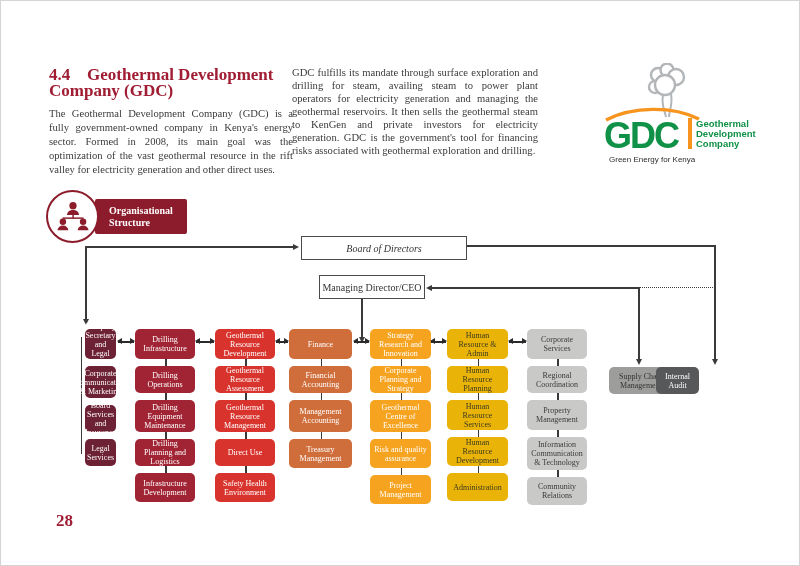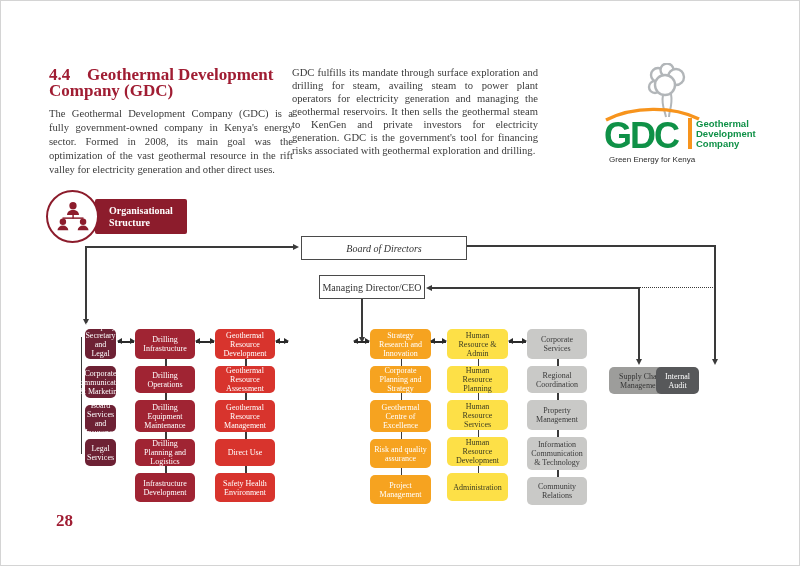--- a/index.html
+++ b/index.html
@@ -42,21 +42,21 @@
   
   .col{position:absolute;top:328px;display:flex;flex-direction:column;gap:7px;z-index:2;}
   .col::before{content:'';position:absolute;left:50%;top:8px;bottom:12px;width:1.6px;background:#3a3a3a;z-index:0;}
   .obox{position:relative;z-index:1;border-radius:5px;font-size:8px;line-height:9px;text-align:center;
         display:flex;align-items:center;justify-content:center;padding:1px 3px;box-sizing:border-box;color:#fff;}
   .c1 .obox{background:#6d2134;margin-left:40px;}
   .c2 .obox{background:#a02433;}
   .c3 .obox{background:#d8342d;}
   .c4 .obox{background:#d06e3b;}
   .c5 .obox{background:#f6a320;}
-  .c6 .obox{background:#fde047;color:#3b3b22;}
+  .c6 .obox{background:#eab308;color:#3b3b22;}
   .c7 .obox{background:#c9c9c7;color:#3a3a3a;}
   .c1{left:44px;width:71px;}  .c2{left:134px;width:60px;} .c3{left:214px;width:60px;}
   .c4{left:288px;width:63px;} .c5{left:369px;width:61px;} .c6{left:446px;width:61px;}
   .c7{left:526px;width:60px;}
   .solo{position:absolute;top:366px;height:27px;border-radius:5px;font-size:8px;line-height:9px;
         text-align:center;display:flex;align-items:center;justify-content:center;padding:1px 3px;
         box-sizing:border-box;z-index:2;}
   .supply{left:608px;width:64px;background:#9d9d9b;color:#343434;}
   .audit{left:655px;width:43px;background:#57585a;color:#fff;}
 </style>
@@ -154,20 +154,26 @@
     <div class="obox" style="height:27px">Drilling Planning and Logistics</div>
     <div class="obox" style="height:29px">Infrastructure Development</div>
   </div>
   <div class="col c3">
     <div class="obox" style="height:30px">Geothermal Resource Development</div>
     <div class="obox" style="height:27px">Geothermal Resource Assessment</div>
     <div class="obox" style="height:32px">Geothermal Resource Management</div>
     <div class="obox" style="height:27px">Direct Use</div>
     <div class="obox" style="height:29px">Safety Health Environment</div>
   </div>
+  <div class="col c4">
+    <div class="obox" style="height:30px">Finance</div>
+    <div class="obox" style="height:27px">Financial Accounting</div>
+    <div class="obox" style="height:32px">Management Accounting</div>
+    <div class="obox" style="height:29px">Treasury Management</div>
+  </div>
   <div class="col c5">
     <div class="obox" style="height:30px">Strategy Research and Innovation</div>
     <div class="obox" style="height:27px">Corporate Planning and Strategy</div>
     <div class="obox" style="height:32px">Geothermal Centre of Excellence</div>
     <div class="obox" style="height:29px">Risk and quality assurance</div>
     <div class="obox" style="height:29px">Project Management</div>
   </div>
   <div class="col c6">
     <div class="obox" style="height:30px">Human Resource &amp; Admin</div>
     <div class="obox" style="height:27px">Human Resource Planning</div>

